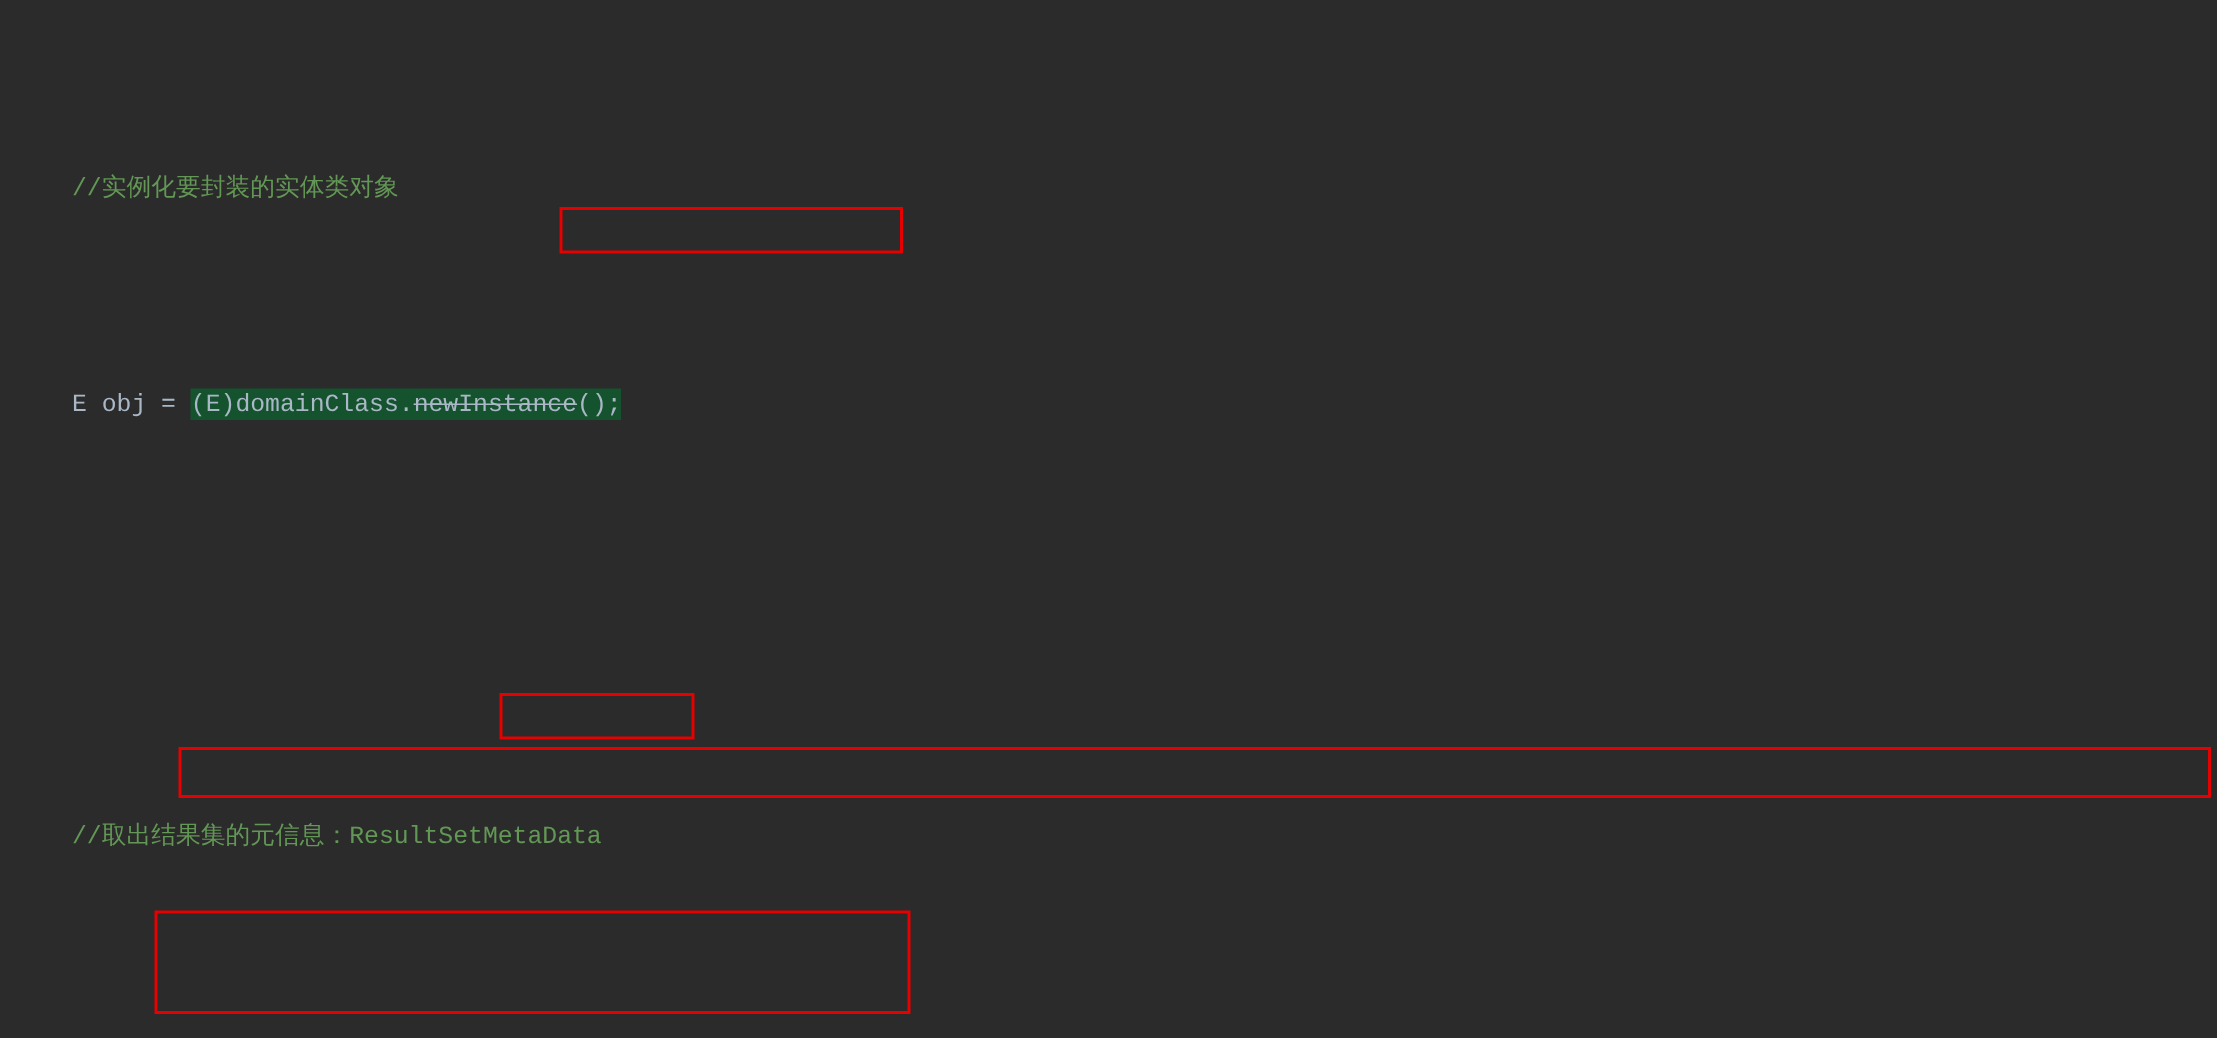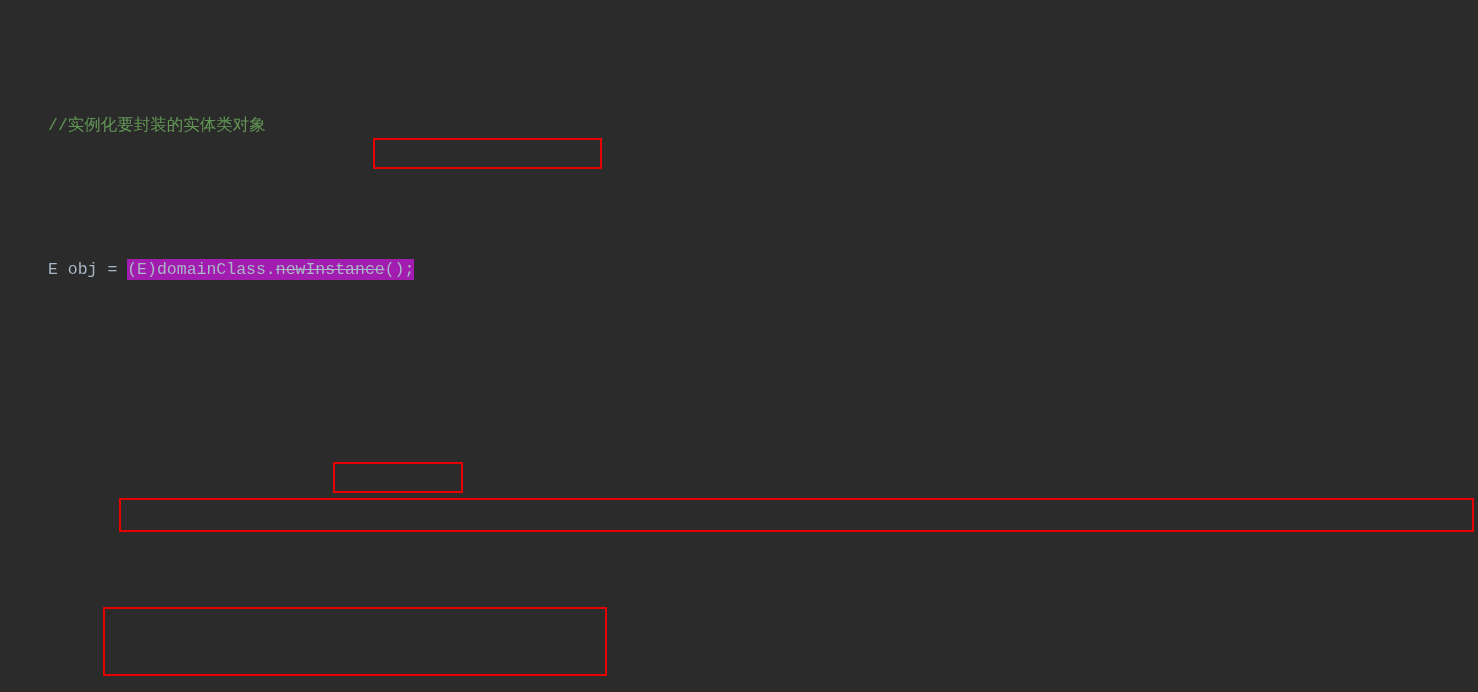--- a/index.html
+++ b/index.html
@@ -24,21 +24,21 @@
   .line {
     display: block;
     height: 36px;
     padding-left: 80px;
     position: relative;
   }
   .indent1 { padding-left: 48px; }         
   .comment { color: #629755; }
   .deprecated { color: #a9b7c6; text-decoration: line-through; }
   .sel {
-    background: #a21caf;
+    background: #14532d;
     padding: 1px 0;
   }
   
   .redbox {
     position: absolute;
     border: 2px solid #e60000;
     pointer-events: none;
     box-sizing: border-box;
   }
   .rb1 { left: 373px; top: 138px; width: 229px; height: 31px; }
@@ -50,20 +50,21 @@
 <body>
 
 <div class="editor">
 
   <span class="line indent1"><span class="comment">//实例化要封装的实体类对象</span></span>
 
   <span class="line indent1"><span>E obj = </span><span class="sel"><span>(E)</span><span>domainClass.</span><span class="deprecated">newInstance</span><span>();</span></span></span>
 
   <span class="line indent1"></span>
 
+  <span class="line indent1"><span class="comment">//取出结果集的元信息：ResultSetMetaData</span></span>
 
   <span class="line indent1"></span>
 
   
 
   
 
   
 
   

